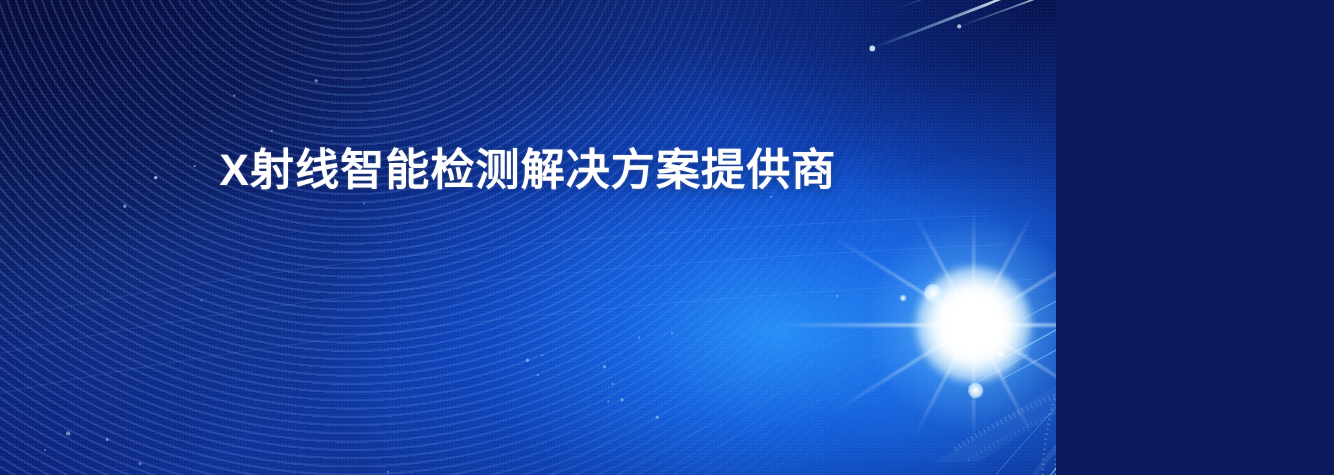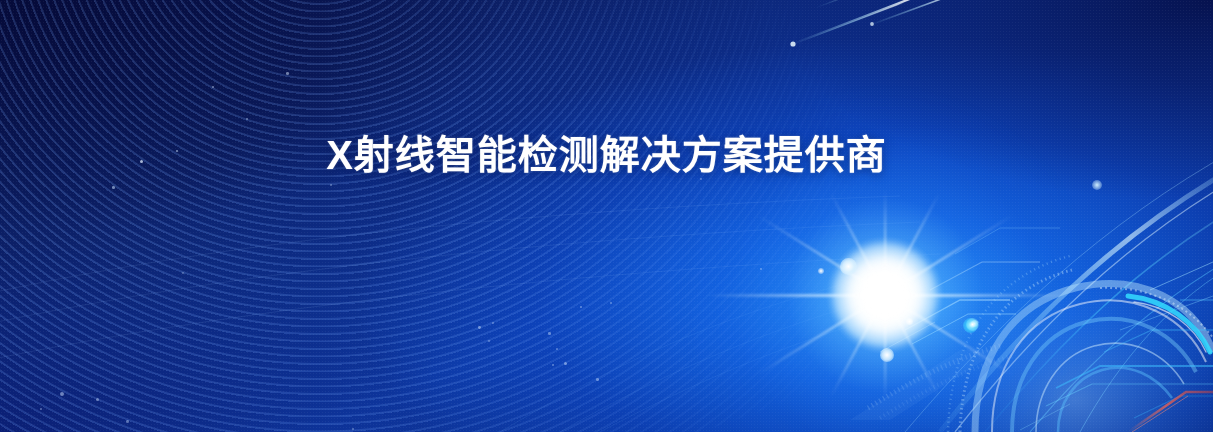--- a/index.html
+++ b/index.html
@@ -7,21 +7,21 @@
     margin: 0;
     padding: 0;
     background: #0a1a5c;
   }
   body {
     font-family: "Liberation Sans", "DejaVu Sans", sans-serif;
   }
 
   .banner {
     position: relative;
-    width: 1213px;
+    width: 960px;
     height: 432px;
     overflow: hidden;
     background: #404040;
   }
   .bg-fix {
     position: absolute;
     inset: 0;
     background:
       radial-gradient(ellipse 62% 85% at 74% 70%, rgba(40,150,255,0.95) 0%, rgba(20,105,235,0.85) 24%, rgba(12,72,200,0.6) 48%, rgba(9,42,140,0.25) 72%, rgba(8,26,96,0) 100%),
       linear-gradient(155deg, #09124a 0%, #0c2068 26%, #0f3ba6 58%, #0c2c84 82%, #0a1f66 100%);

